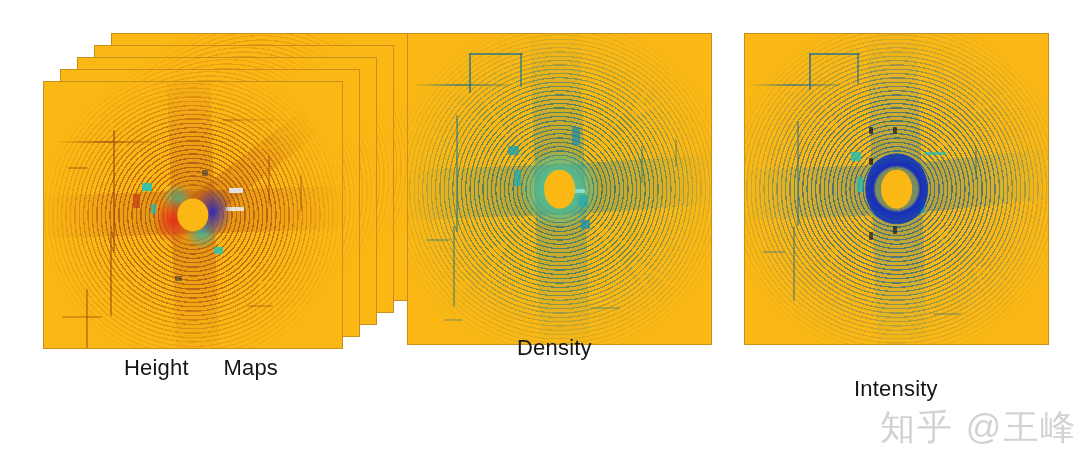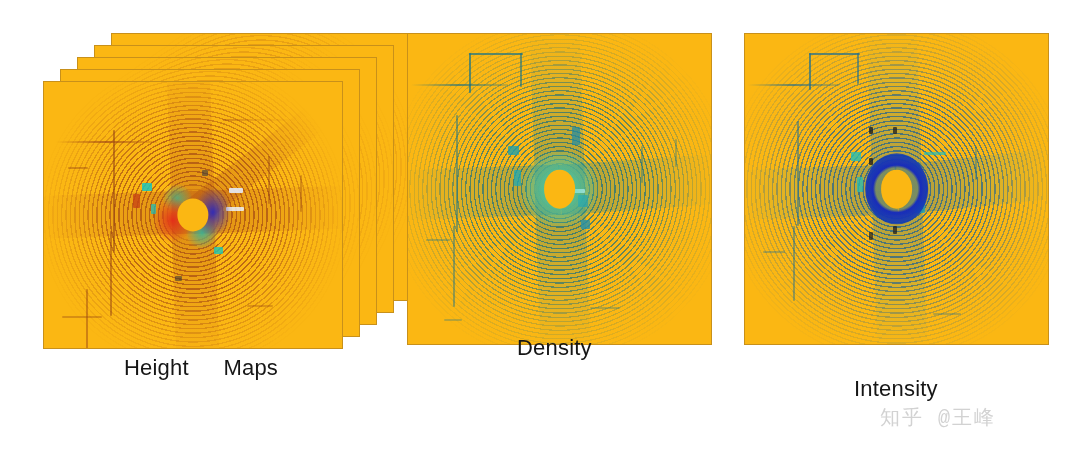--- a/index.html
+++ b/index.html
@@ -132,24 +132,24 @@
   .caption{
     position:absolute;
     color:#111111;
     font-size:31px;
     white-space:nowrap;
     font-family:"Liberation Sans", sans-serif;
   }
   .watermark{
     position:absolute;
     color:#d2d2d2;
-    font-size:20px;
+    font-size:35px;
     white-space:nowrap;
     letter-spacing:2px;
-    font-family:Liberation Mono, monospace;
+    font-family:Liberation Sans, sans-serif;
     user-select:none;
   }
 </style>
 </head>
 <body>
 
 <div class="figure">
 
   <div class="stack" style="left:43px;top:33px;width:325px;height:317px;">
 

